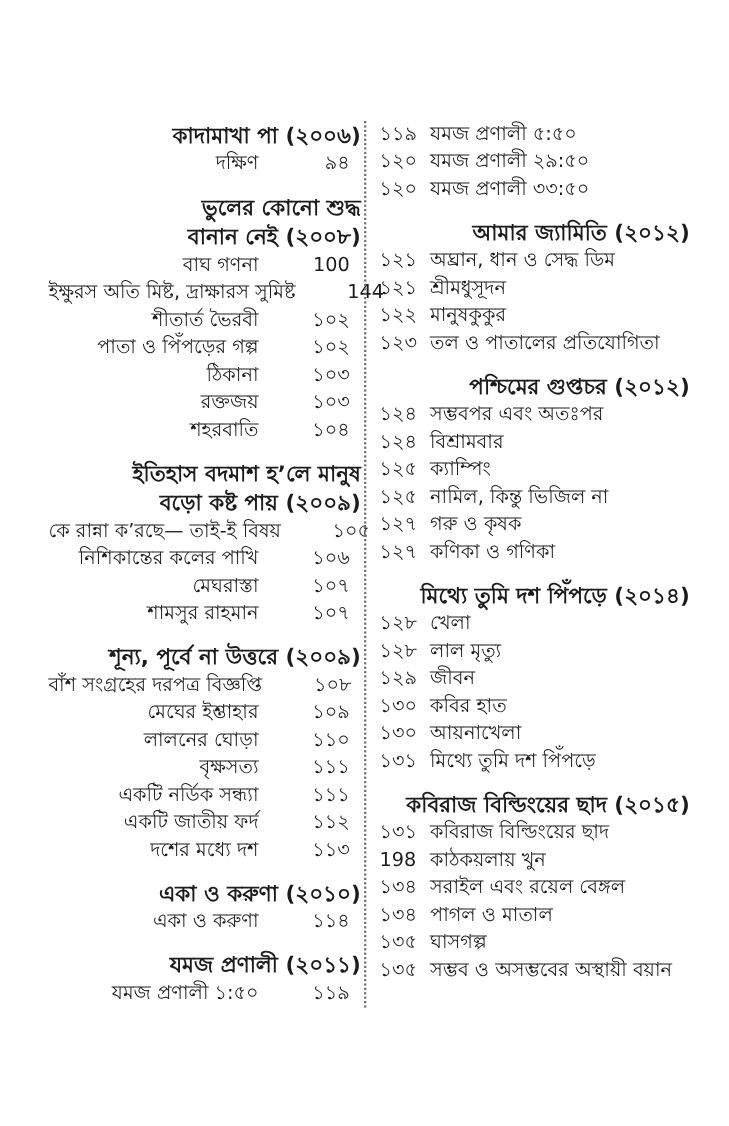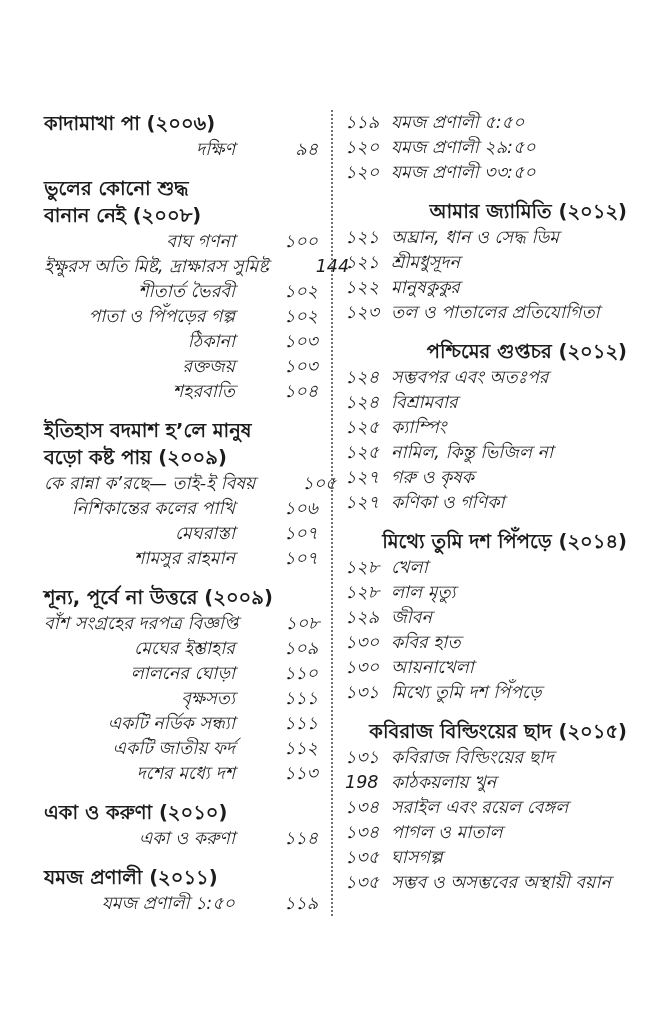--- a/index.html
+++ b/index.html
@@ -33,28 +33,27 @@
     margin-left: 3px;
   }
   .toc-section { margin-top: 13px; }
   .col .toc-section:first-child { margin-top: 0; }
   .section-heading {
     font-weight: bold;
     font-size: 19.5px;
     line-height: 27px;
     white-space: nowrap;
   }
-  .col-left  .section-heading { }
+  .col-left  .section-heading { text-align: right; }
   .col-right .section-heading { text-align: right; }
   .toc-row {
     display: flex;
     font-size: 17.5px;
     line-height: 25px;
     white-space: nowrap;
-    font-style: italic;
   }
   
   .col-left .toc-row { padding-right: 10px; gap: 47px; }
   .col-left .entry-title { flex: 1; text-align: right; }
   .col-left .entry-page  { width: 36px; text-align: right; }
   
   .col-right .entry-page  { width: 36px; text-align: left; }
   .col-right .entry-title { flex: 1; text-align: left; margin-left: 10px; }
 </style>
 </head>
@@ -68,21 +67,21 @@
           <div class="toc-row">
             <span class="entry-title">দক্ষিণ</span>
             <span class="entry-page">৯৪</span>
           </div>
         </section>
         <section class="toc-section">
           <div class="section-heading">ভুলের কোনো শুদ্ধ</div>
           <div class="section-heading">বানান নেই (২০০৮)</div>
           <div class="toc-row">
             <span class="entry-title">বাঘ গণনা</span>
-            <span class="entry-page">১০০</span>
+            <span class="entry-page">100</span>
           </div>
           <div class="toc-row">
             <span class="entry-title">ইক্ষুরস অতি মিষ্ট, দ্রাক্ষারস সুমিষ্ট</span>
             <span class="entry-page">144</span>
           </div>
           <div class="toc-row">
             <span class="entry-title">শীতার্ত ভৈরবী</span>
             <span class="entry-page">১০২</span>
           </div>
           <div class="toc-row">

